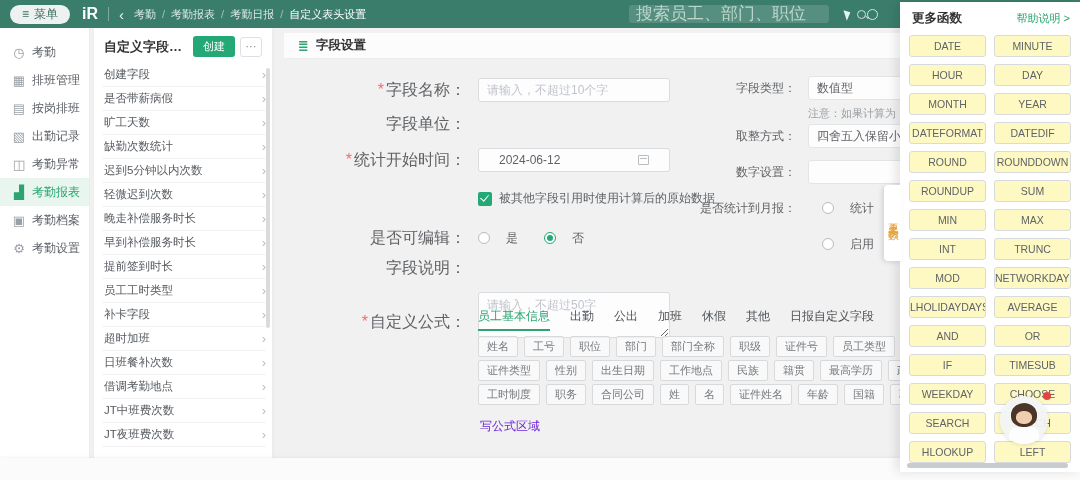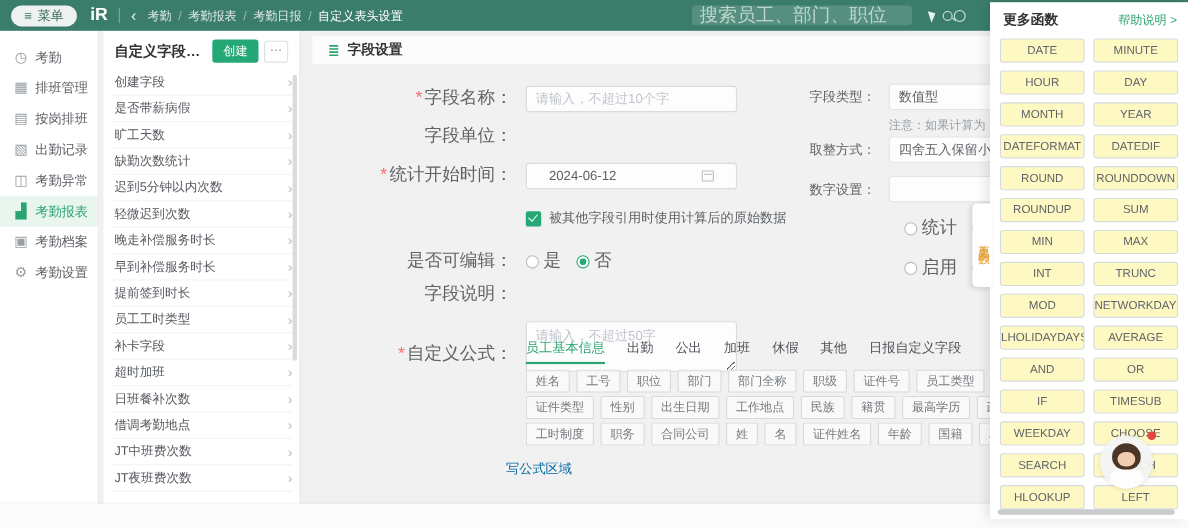--- a/index.html
+++ b/index.html
@@ -56,32 +56,32 @@
   .ipt { position:absolute; left:202px; width:192px; height:24px; border:1px solid #d9dcdf; border-radius:3px; background:#fdfdfe; font-size:12px; color:#606266; padding:0 8px; outline:none; font-family:inherit; }
   .ipt::placeholder, .tarea::placeholder { color:#c0c4cc; }
   .iptr { position:absolute; left:532px; width:260px; height:24px; border:1px solid #e2e5e8; border-radius:3px; background:#fdfdfe; font-size:12px; color:#606266; padding:0 8px; outline:none; font-family:inherit; }
   .date-wrap { position:absolute; left:202px; width:192px; height:24px; border:1px solid #d9dcdf; border-radius:3px; background:#fdfdfe; display:flex; align-items:center; padding:0 20px; font-size:12px; color:#606266; }
   .date-wrap span { flex:1; }
   .cal { width:11px; height:10px; border:1.2px solid #b9bec3; border-radius:1px; position:relative; }
   .cal::before { content:""; position:absolute; top:1.5px; left:1px; right:1px; height:1.2px; background:#b9bec3; }
   .cb-row { position:absolute; left:202px; display:flex; align-items:center; gap:7px; font-size:12px; color:#5f6368; }
   .cbox { width:14px; height:14px; background:#23a876; border-radius:2px; position:relative; cursor:pointer; flex:none; }
   .cbox::after { content:""; position:absolute; left:4px; top:1.5px; width:4px; height:7px; border:solid #fff; border-width:0 1.6px 1.6px 0; transform:rotate(40deg); }
-  .radio-row { position:absolute; display:flex; align-items:center; gap:4px; font-size:16px; color:#606266; line-height:24px; }
+  .radio-row { position:absolute; display:flex; align-items:center; gap:16px; font-size:12px; color:#606266; line-height:24px; }
   .rad { width:12px; height:12px; border:1px solid #b8bcc2; border-radius:50%; background:#fff; position:relative; cursor:pointer; flex:none; }
   .rad.on { border-color:#23a876; }
   .rad.on::after { content:""; position:absolute; inset:2px; background:#23a876; border-radius:50%; }
   .tarea { position:absolute; left:202px; width:192px; height:46px; border:1px solid #d9dcdf; border-radius:3px; background:#fdfdfe; font-size:12px; color:#606266; padding:4px 8px; outline:none; resize:both; font-family:inherit; }
   .note { position:absolute; left:532px; width:368px; font-size:11px; color:#9aa0a6; white-space:nowrap; }
   .tabs { position:absolute; left:202px; display:flex; gap:20px; font-size:12px; color:#4d5156; white-space:nowrap; }
   .tab { padding-bottom:4px; cursor:pointer; }
   .tab.active { color:#2ba471; border-bottom:2px solid #2ba471; }
   .chips { position:absolute; left:202px; right:-60px; white-space:nowrap; overflow:hidden; }
   .chip { display:inline-block; padding:2px 8px; border:1px solid #d7dadd; border-radius:2px; background:rgba(255,255,255,.55); font-size:11px; color:#75797e; margin-right:6px; cursor:pointer; }
-  .formula-ph { position:absolute; left:184px; font-size:12px; color:#0369a1; }
+  .formula-ph { position:absolute; left:204px; font-size:12px; color:#6d28d9; }
 
   
   .vtab { position:absolute; left:884px; top:185px; width:18px; height:76px; background:#fff; border-radius:4px 0 0 4px; box-shadow:-2px 1px 5px rgba(0,0,0,.12); z-index:11; display:flex; align-items:center; justify-content:center; cursor:pointer; }
   .vtab span { writing-mode:vertical-rl; font-size:11px; color:#e6a23c; letter-spacing:2px; }
 
   
   .fxpanel { position:absolute; top:2px; left:900px; width:180px; height:470px; background:#fff; box-shadow:-4px 0 10px rgba(0,0,0,.10); z-index:10; }
   .fxpanel-hd { display:flex; align-items:center; justify-content:space-between; padding:8px 10px 6px 12px; }
   .fxpanel-title { font-size:12.5px; font-weight:bold; color:#333; }
   .fx-help { font-size:11px; color:#2ba471; cursor:pointer; }
@@ -279,20 +279,21 @@
     <div class="lblr" style="top:48px">字段类型：</div>
     <input class="iptr" style="top: 48px;" value="数值型">
     <div class="note" style="top:78px">注意：如果计算为</div>
 
     <div class="lblr" style="top:96px">取整方式：</div>
     <input class="iptr" style="top: 96px;" value="四舍五入保留小数">
 
     <div class="lblr" style="top:132px">数字设置：</div>
     <input class="iptr" style="top: 132px;">
 
+    <div class="lblr" style="top:168px">是否统计到月报：</div>
     <div class="radio-row" style="top:168px; left:546px">
       <span class="rad"></span>
       <span>统计</span>
       <span class="rad on" style="margin-left:10px"></span>
     </div>
 
     <div class="radio-row" style="top:204px; left:546px">
       <span class="rad"></span>
       <span>启用</span>
       <span class="rad on" style="margin-left:10px"></span>

